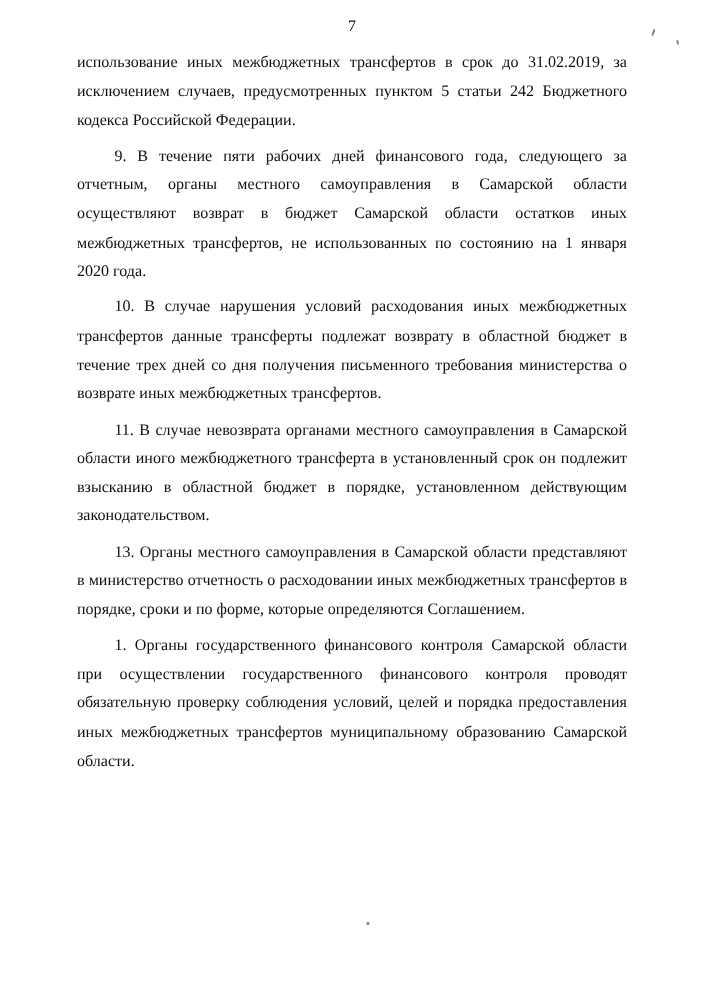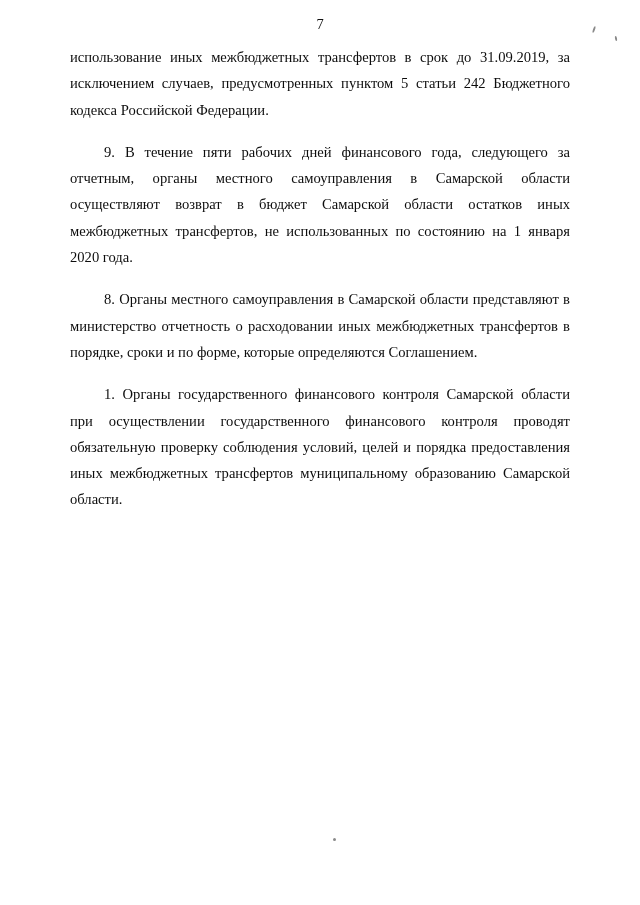--- a/index.html
+++ b/index.html
@@ -45,34 +45,36 @@
     line-height: 26.3px;
     text-align: justify;
     text-justify: inter-word;
     text-indent: 34px;
     hyphens: none;
   }
   p.para.no-indent {
     text-indent: 0;
   }
   p.para + p.para {
-    margin-top: 16px;
+    margin-top: 6px;
   }
 </style>
 </head>
 <body>
 
 <div class="page">
 
   <div class="page-number">7</div>
 
   <div class="speck s1"></div>
   <div class="speck s2"></div>
   <div class="speck s3"></div>
 
   <div class="body-text">
-    <p class="para no-indent">использование иных межбюджетных трансфертов в срок до 31.09.2019, за исключением случаев, предусмотренных пунктом 5 статьи 242 Бюджетного кодекса Российской Федерации.</p>
+    <p class="para no-indent">использование иных межбюджетных трансфертов в срок до 31.02.2019, за исключением случаев, предусмотренных пунктом 5 статьи 242 Бюджетного кодекса Российской Федерации.</p>
     <p class="para">9. В течение пяти рабочих дней финансового года, следующего за отчетным, органы местного самоуправления в Самарской области осуществляют возврат в бюджет Самарской области остатков иных межбюджетных трансфертов, не использованных по состоянию на 1 января 2020 года.</p>
-    <p class="para">8. Органы местного самоуправления в Самарской области представляют в министерство отчетность о расходовании иных межбюджетных трансфертов в порядке, сроки и по форме, которые определяются Соглашением.</p>
+    <p class="para">10. В случае нарушения условий расходования иных межбюджетных трансфертов данные трансферты подлежат возврату в областной бюджет в течение трех дней со дня получения письменного требования министерства о возврате иных межбюджетных трансфертов.</p>
+    <p class="para">11. В случае невозврата органами местного самоуправления в Самарской области иного межбюджетного трансферта в установленный срок он подлежит взысканию в областной бюджет в порядке, установленном действующим законодательством.</p>
+    <p class="para">13. Органы местного самоуправления в Самарской области представляют в министерство отчетность о расходовании иных межбюджетных трансфертов в порядке, сроки и по форме, которые определяются Соглашением.</p>
     <p class="para">1. Органы государственного финансового контроля Самарской области при осуществлении государственного финансового контроля проводят обязательную проверку соблюдения условий, целей и порядка предоставления иных межбюджетных трансфертов муниципальному образованию Самарской области.</p>
   </div>
 
 </div>
 
 </body></html>

